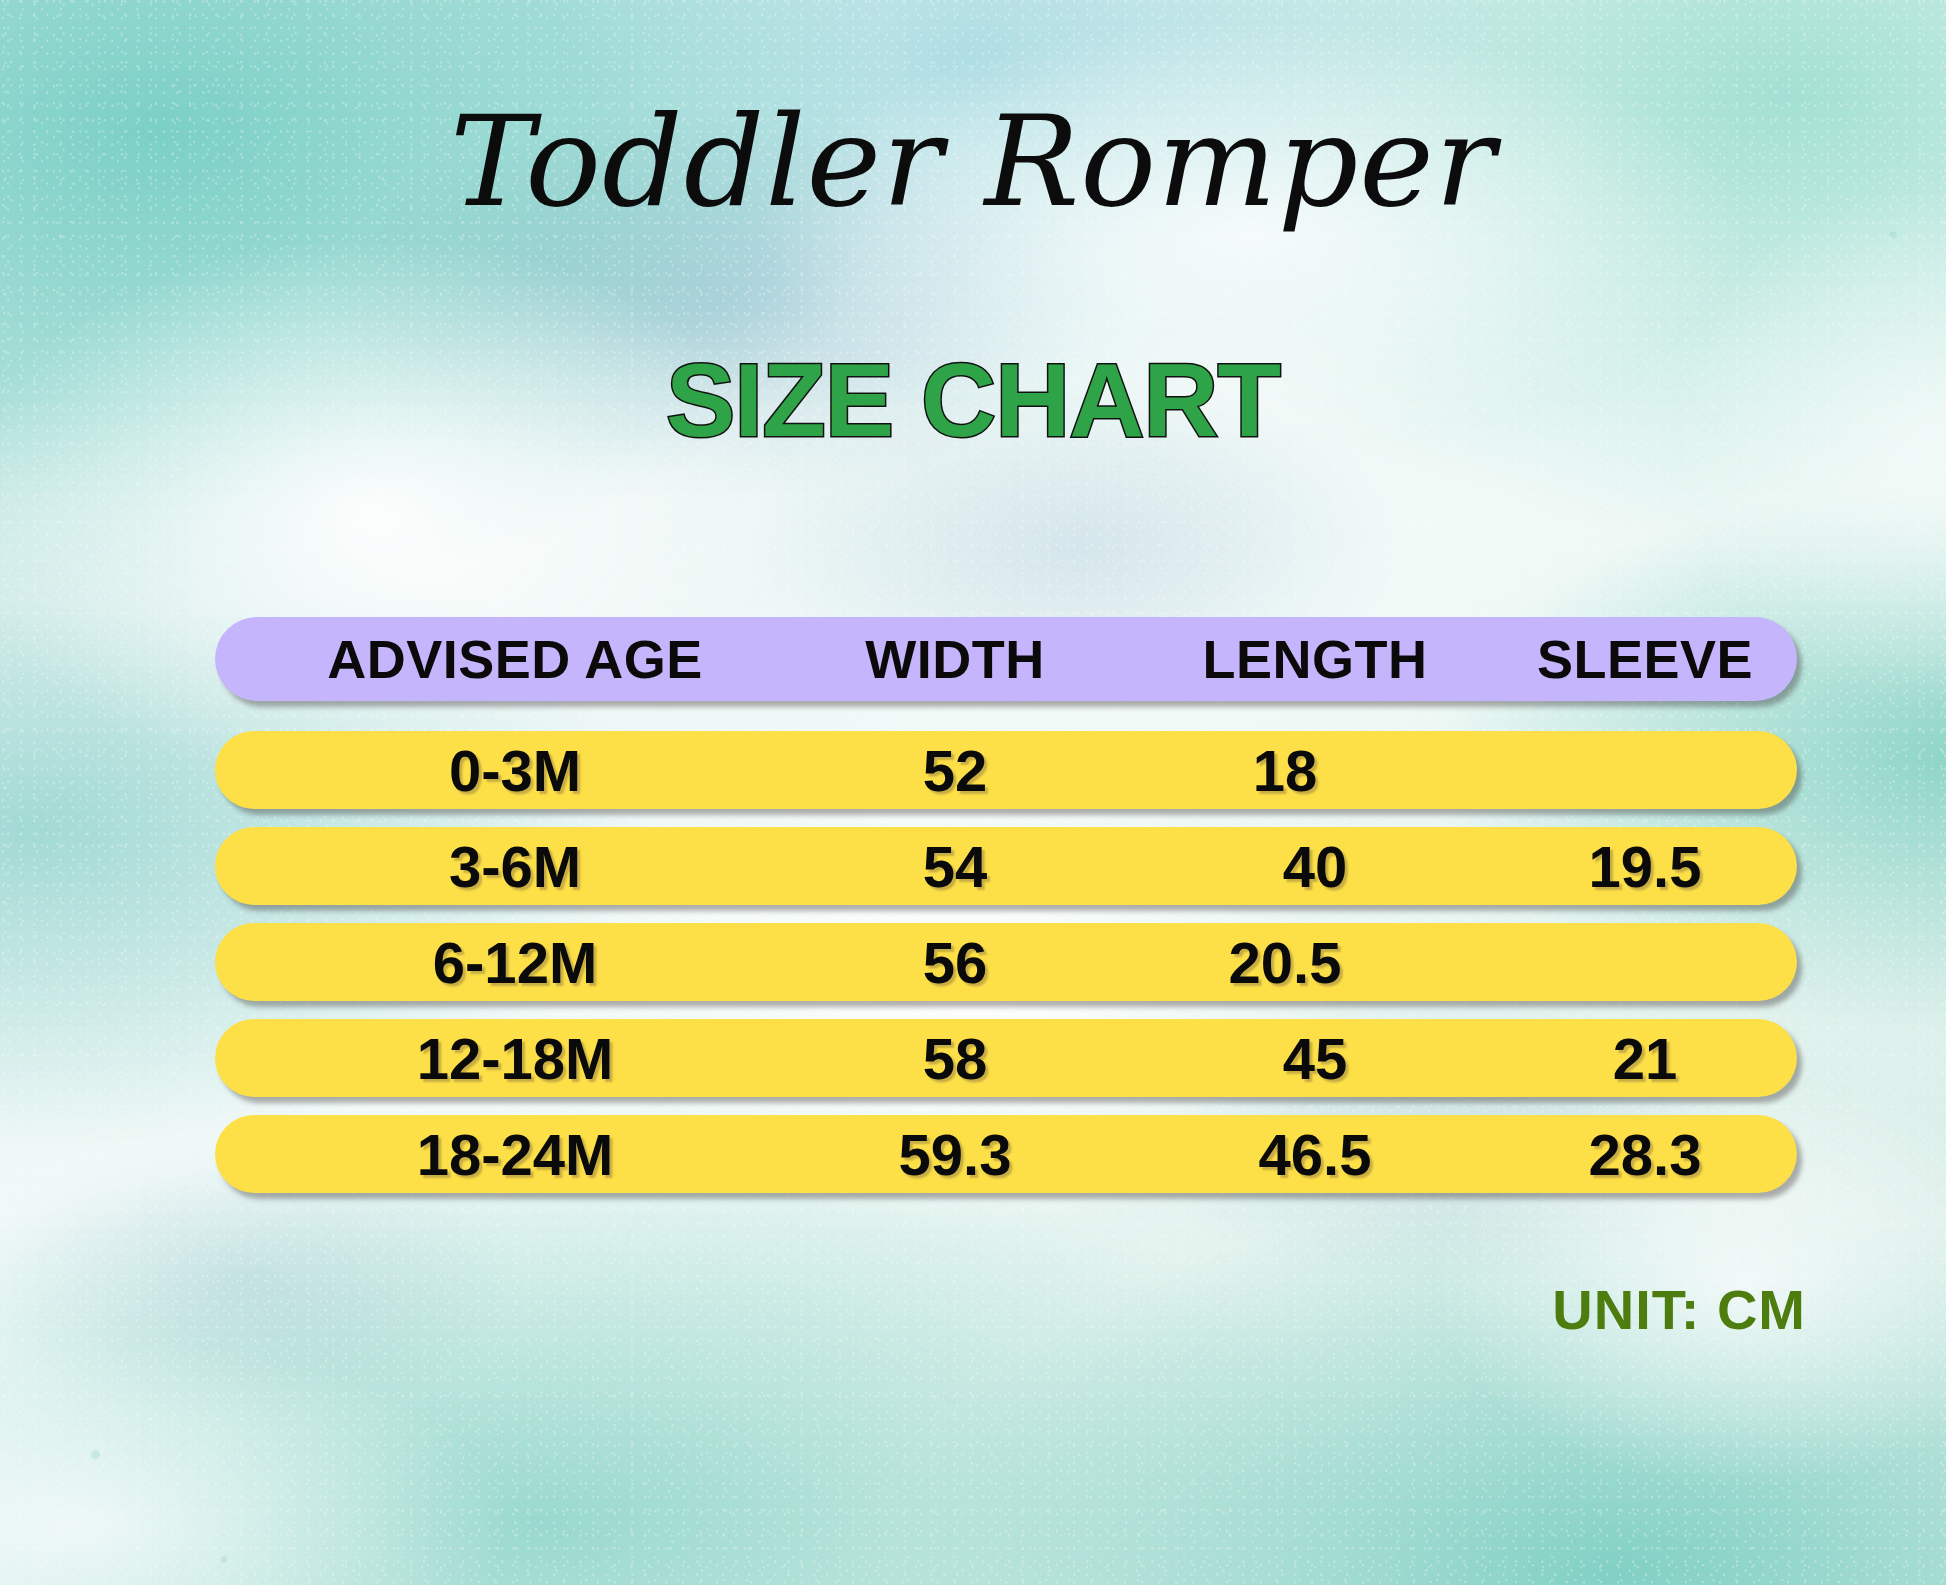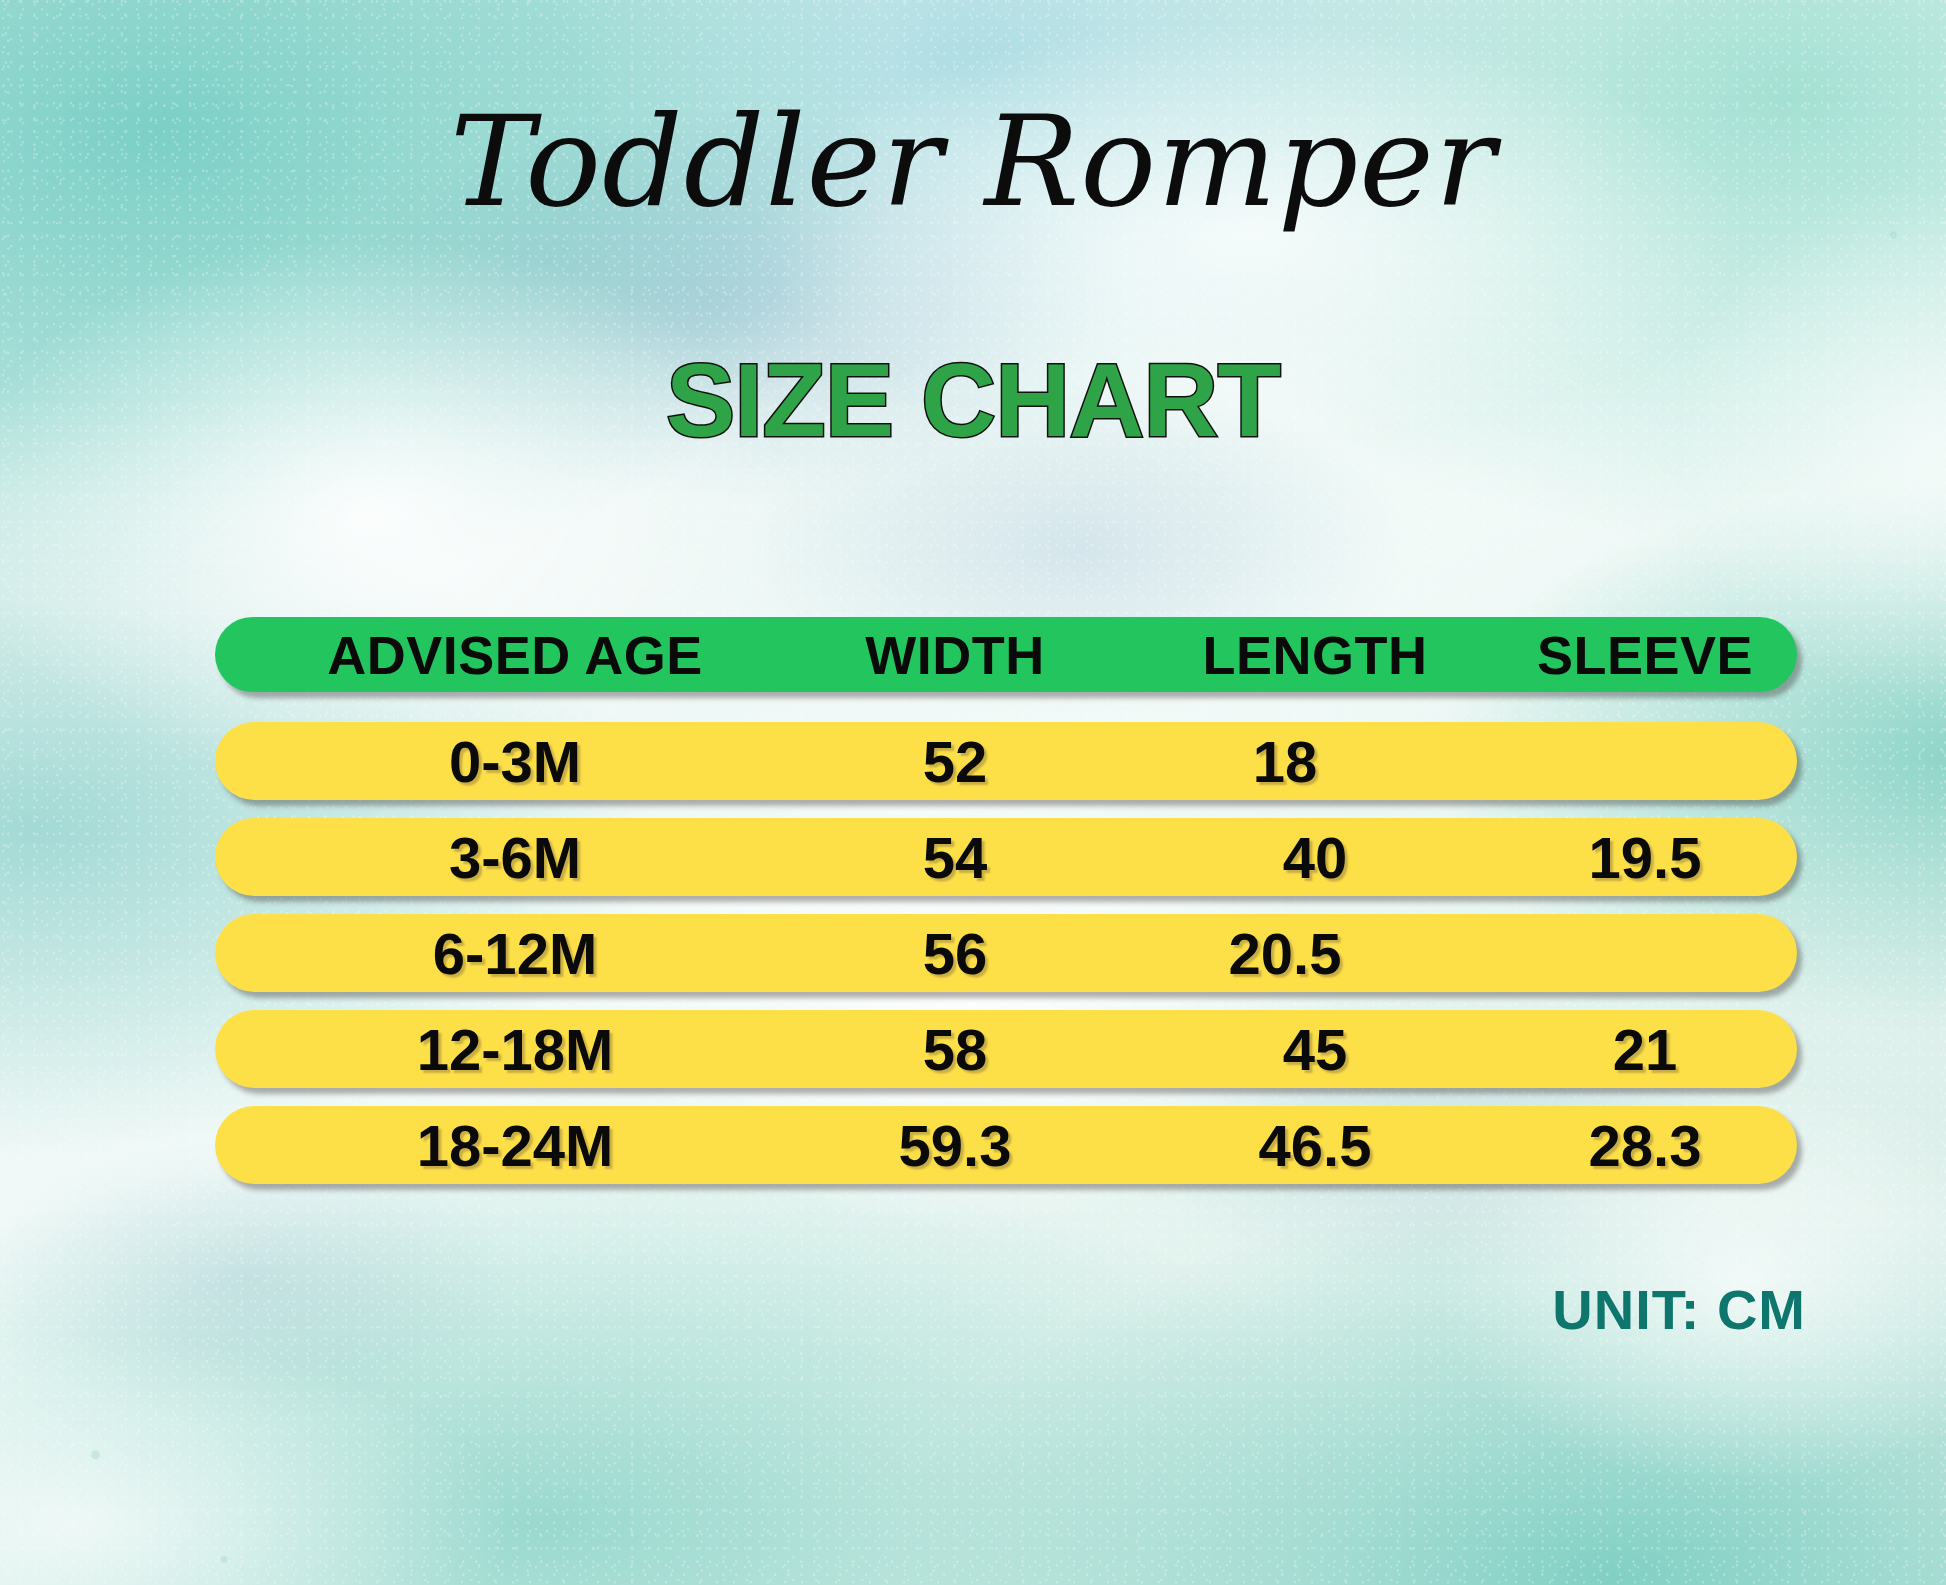--- a/index.html
+++ b/index.html
@@ -108,22 +108,22 @@
   .row{
     position:relative;
     height:78px;
     border-radius:39px;
     display:flex;
     align-items:center;
     box-shadow:5px 6px 5px rgba(40,30,30,.34);
     margin-bottom:18px;
   }
   .row.header{
-    background:#22c55e;
-    height:75px;
+    background:#c4b5fd;
+    height:84px;
     border-radius:42px;
     margin-bottom:30px;
   }
   .row.data{ background:#fde047; }
 
   .cell{
     font-family:"Liberation Sans", sans-serif;
     font-weight:700;
     text-align:center;
     color:#0a0a0a;
@@ -146,21 +146,21 @@
   .c-sleeve { width:300px; }
 
   #unit{
     position:absolute;
     right:140px;
     top:1277px;
     font-family:"Liberation Sans", sans-serif;
     font-weight:700;
     font-size:56px;
     letter-spacing:1px;
-    color:#0f766e;
+    color:#4d7c0f;
     white-space:nowrap;
     margin-left:44px;
   }
 </style>
 </head>
 <body>
 
 <div id="bg">
   <div class="layer wash-base"></div>
   <div class="layer wash-blue"></div>

